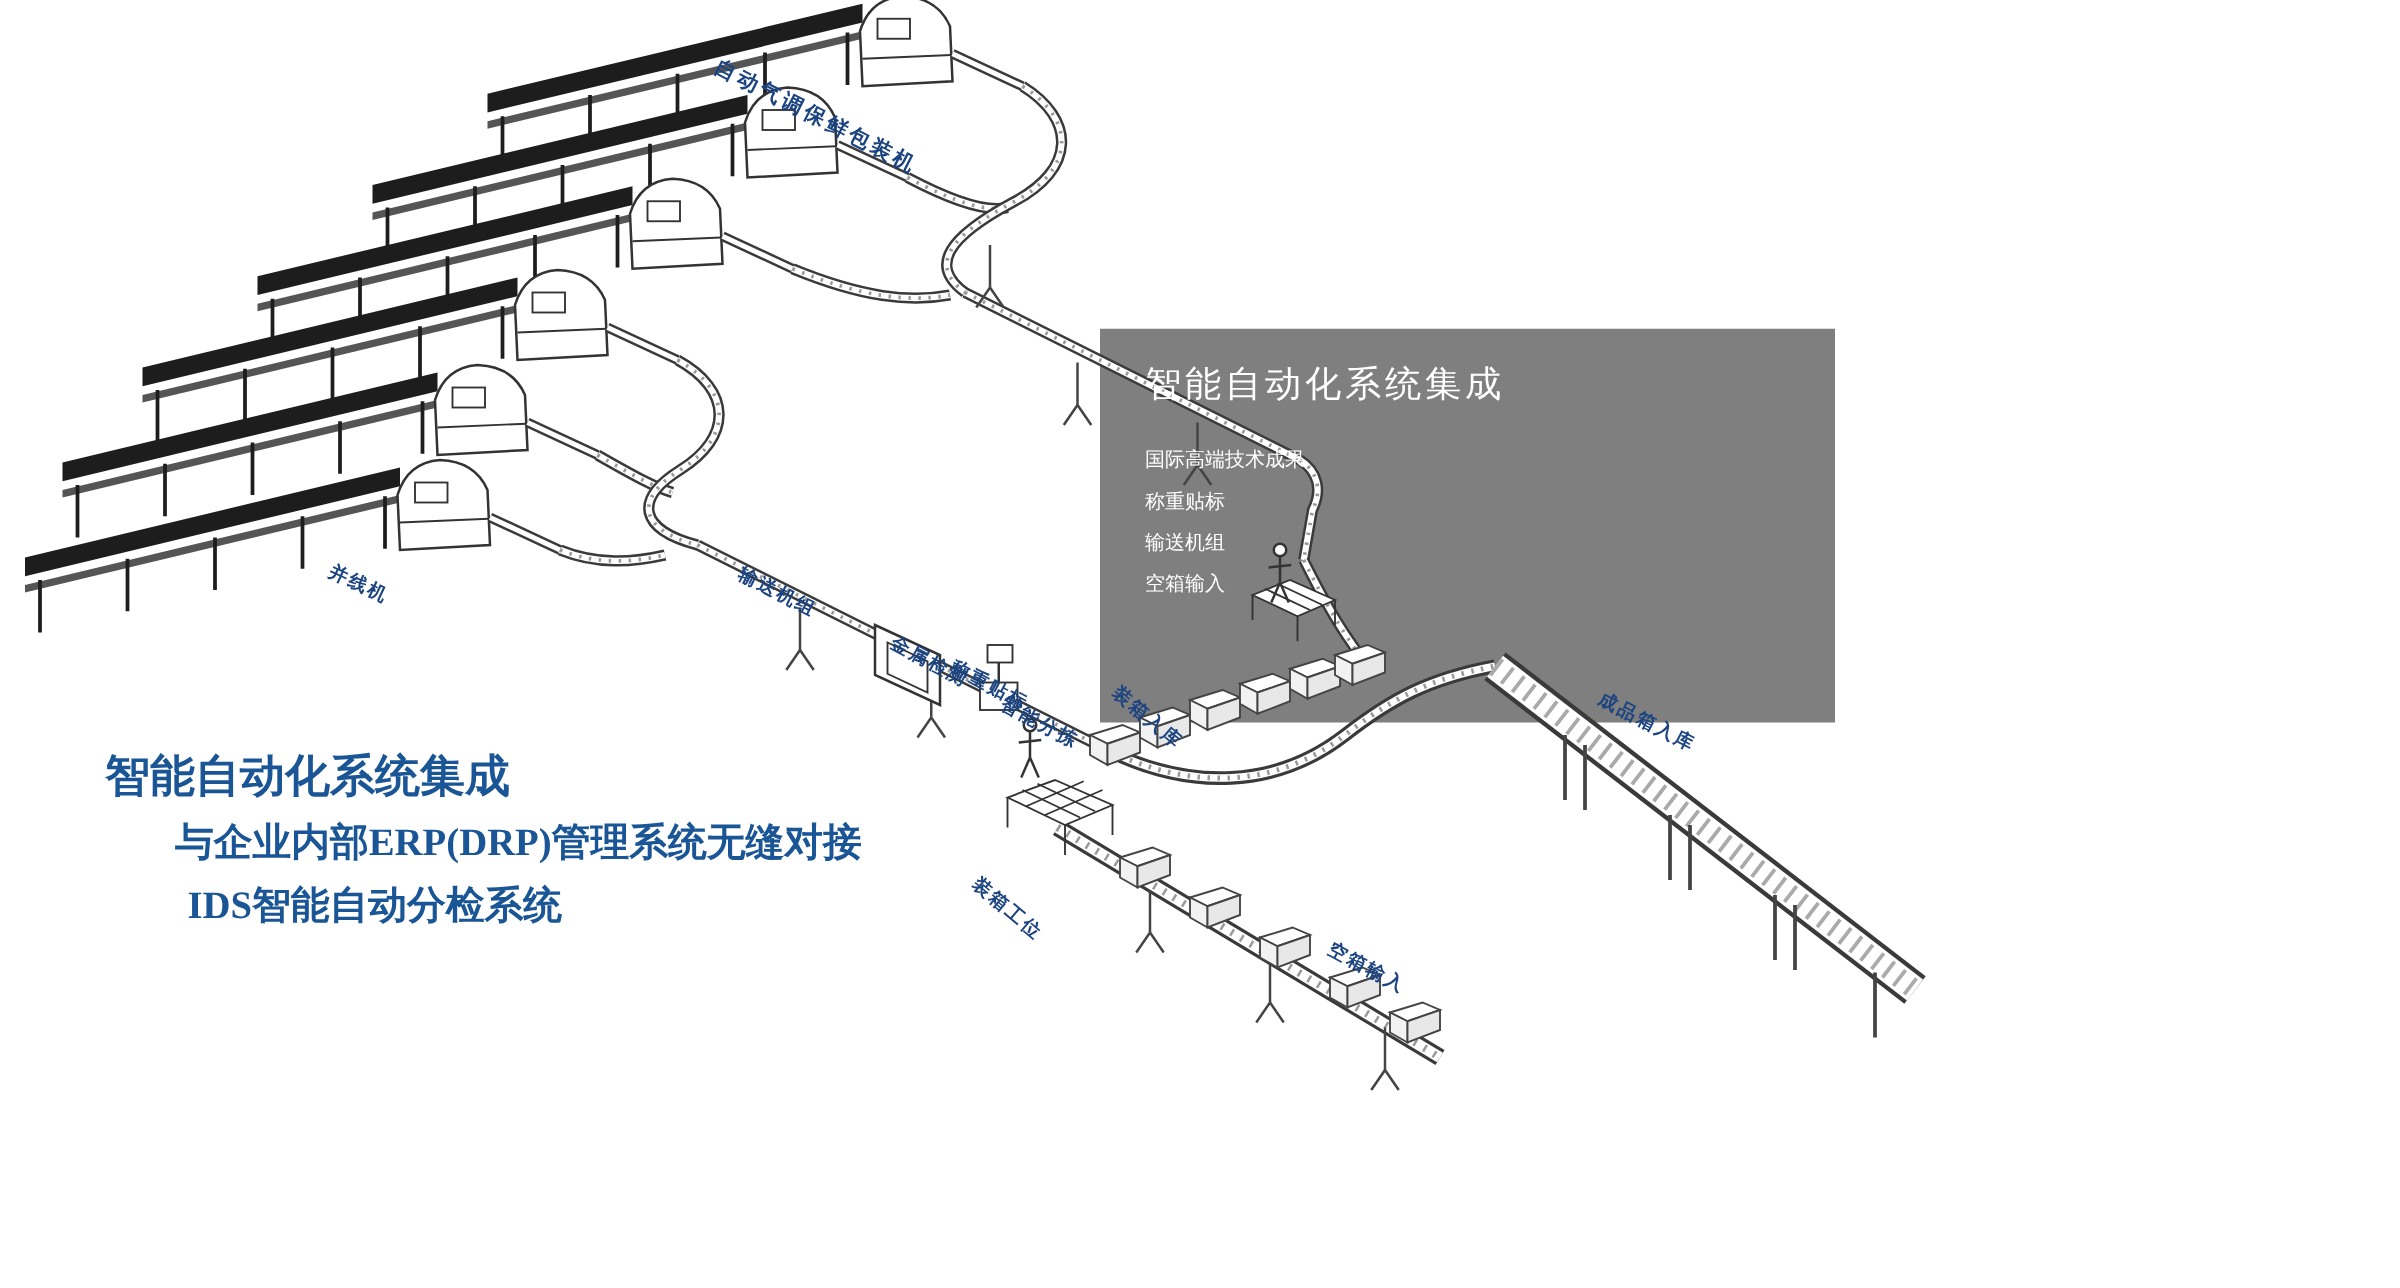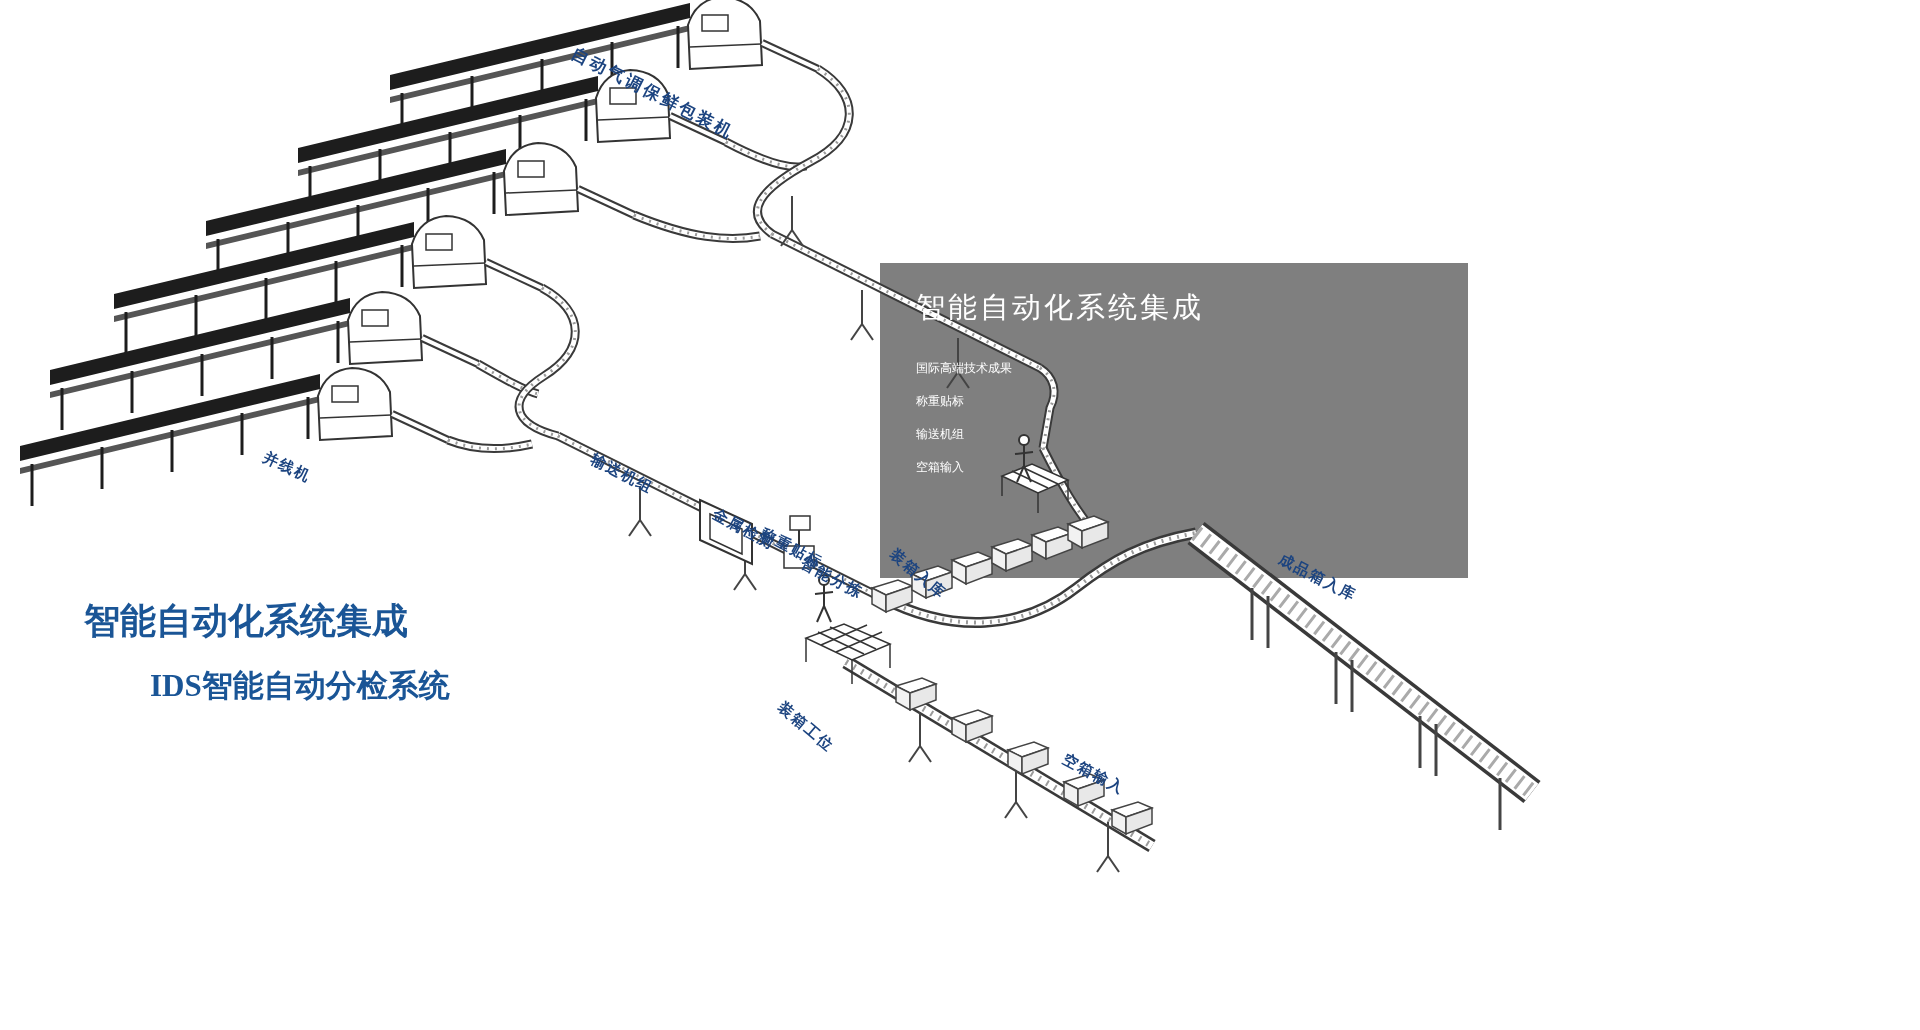--- a/index.html
+++ b/index.html
@@ -7,41 +7,41 @@
   .stage{position:relative;width:1920px;height:1030px;background:#ffffff;}
 
   
   .info-panel{position:absolute;left:880px;top:263px;width:588px;height:315px;background:#7f7f7f;z-index:1;}
 
   svg.illus{position:absolute;left:0;top:0;z-index:2;pointer-events:none;}
 
   .txt{position:absolute;z-index:3;}
 
   .panel-title{left:916px;top:288px;font-size:29px;color:#ffffff;letter-spacing:3px;font-weight:500;}
-  .panel-features{left:916px;top:352px;color:#ffffff;font-size:12px;line-height:33px;display:flex;flex-direction:column;}
+  .panel-features{left:916px;top:352px;color:#ffffff;font-size:16px;line-height:33px;display:flex;flex-direction:column;}
 
   .diag{position:absolute;z-index:3;color:#1c4480;font-weight:bold;
         font-family:"Liberation Serif","DejaVu Serif",serif;
         transform-origin:left top;white-space:nowrap;}
   .lbl-pack   {left:578px; top:42px;  font-size:17px; letter-spacing:3px; transform:rotate(27deg);}
   .lbl-merge  {left:268px; top:448px; font-size:15px; letter-spacing:2px; transform:rotate(25deg);}
   .lbl-conv   {left:596px; top:450px; font-size:15px; letter-spacing:2px; transform:rotate(27deg);}
   .lbl-metal  {left:718px; top:505px; font-size:15px; letter-spacing:2px; transform:rotate(28deg);}
   .lbl-weigh  {left:766px; top:524px; font-size:15px; letter-spacing:2px; transform:rotate(28deg);}
   .lbl-sort   {left:806px; top:554px; font-size:15px; letter-spacing:2px; transform:rotate(28deg);}
   .lbl-boxin  {left:898px; top:545px; font-size:15px; letter-spacing:2px; transform:rotate(40deg);}
   .lbl-boxwk  {left:786px; top:698px; font-size:15px; letter-spacing:2px; transform:rotate(40deg);}
   .lbl-empty  {left:1068px;top:750px; font-size:15px; letter-spacing:2px; transform:rotate(28deg);}
   .lbl-finish {left:1284px;top:550px; font-size:15px; letter-spacing:2px; transform:rotate(27deg);}
 
   .slogan{left:84px;top:594px;color:#1a5596;font-family:"Liberation Serif","DejaVu Serif",serif;font-weight:bold;}
   .slogan .l1,.slogan .l2{font-size:36px;line-height:55px;}
   .slogan .l3,.slogan .l4{font-size:31px;line-height:50px;}
   .slogan .l3{margin-left:56px;}
-  .slogan .l4{margin-left:66px;margin-top:12px;}
+  .slogan .l4{margin-left:66px;}
 </style>
 </head>
 <body>
 
 <div class="stage">
 
   <div class="info-panel"></div>
 
   <svg class="illus" width="1920" height="1030" viewBox="0 0 1920 1030">
     <defs>
@@ -240,16 +240,17 @@
   <span class="diag lbl-metal">金属检测</span>
   <span class="diag lbl-weigh">称重贴标</span>
   <span class="diag lbl-sort">智能分拣</span>
   <span class="diag lbl-boxin">装箱入库</span>
   <span class="diag lbl-boxwk">装箱工位</span>
   <span class="diag lbl-empty">空箱输入</span>
   <span class="diag lbl-finish">成品箱入库</span>
 
   <div class="txt slogan">
     <div class="l1">智能自动化系统集成</div>
+    <div class="l3">与企业内部ERP(DRP)管理系统无缝对接</div>
     <div class="l4">IDS智能自动分检系统</div>
   </div>
 
 </div>
 
 </body></html>

